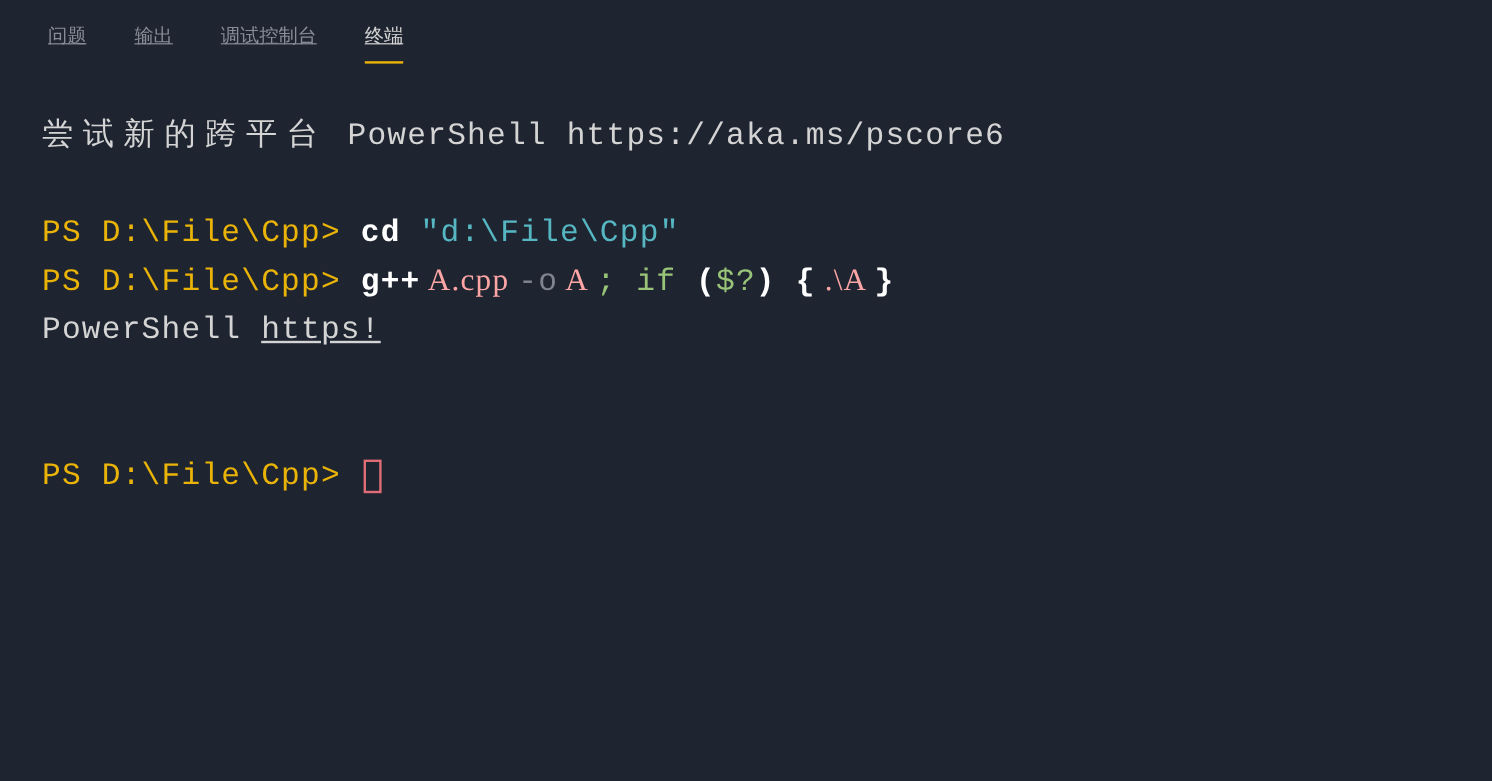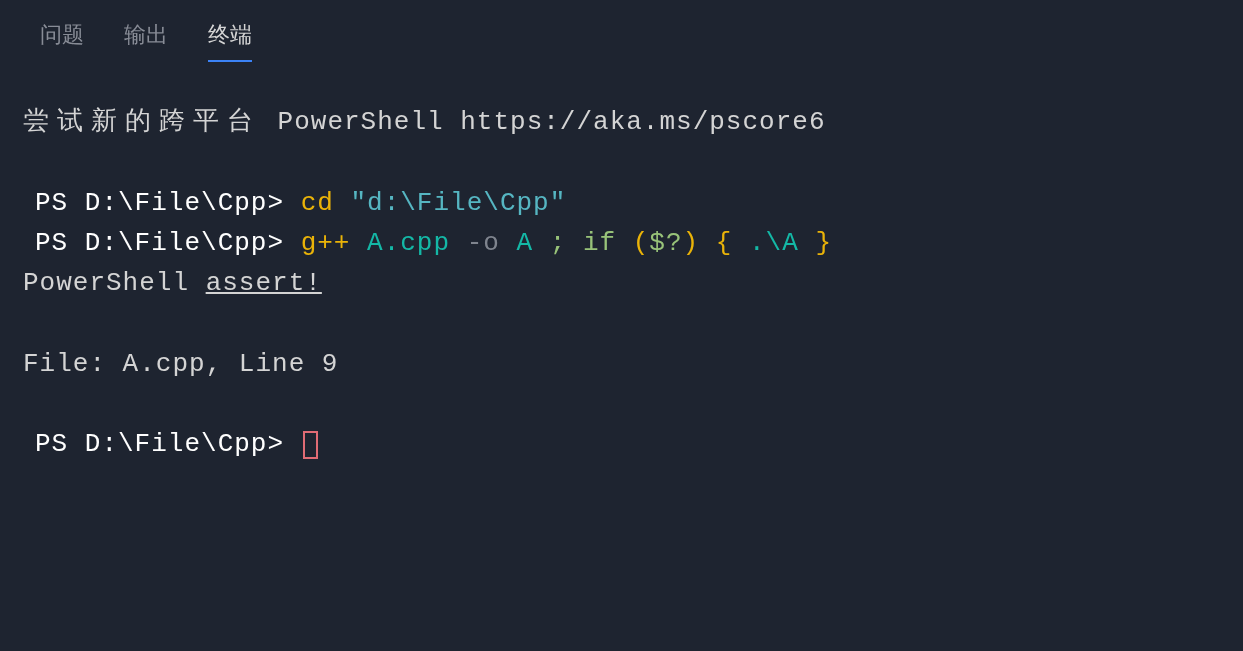--- a/index.html
+++ b/index.html
@@ -17,70 +17,71 @@
       overflow: hidden;
     }
     .panel-tabs {
       display: flex;
       gap: 40px;
       padding: 20px 40px 0 40px;
       align-items: center;
     }
     .tab {
       color: #888c96;
-      font-size: 22px;
+      font-size: 16px;
       padding-bottom: 10px;
       cursor: pointer;
       border-bottom: 2px solid transparent;
       font-family: "Microsoft YaHei", "PingFang SC", sans-serif;
+      text-decoration: underline;
     }
     .tab.active {
       color: #d4d4d4;
-      border-bottom: 2px solid #3b82f6;
+      border-bottom: 2px solid #eab308;
     }
     .terminal-content {
-      padding: 40px 45px 0 23px;
+      padding: 40px 45px 0 35px;
       line-height: 1.55;
       letter-spacing: 1px;
     }
     .line {
       white-space: pre;
     }
     .banner-cn {
       letter-spacing: 8px;
     }
-    .prompt { color: #ffffff; margin-left: 12px; }
-    .cmd-yellow { color: #eab308; }
+    .prompt { color: #eab308; }
+    .cmd-yellow { color: #ffffff; font-weight: bold; }
     .cmd-green { color: #98c379; }
     .cmd-teal { color: #56b6c2; }
     .cmd-gray { color: #7f848e; }
-    .cmd-white { color: #14b8a6; }
+    .cmd-white { color: #fca5a5; font-family: Liberation Serif, serif; }
     .underline { text-decoration: underline; }
     .spacer { height: 1.55em; }
     .cursor-box {
       display: inline-block;
       width: 15px;
       height: 28px;
       border: 2px solid #e06c75;
       vertical-align: text-bottom;
       margin-left: 2px;
     }
   </style>
 </head>
 <body>
 
 <div class="panel-tabs">
   <div class="tab">问题</div>
   <div class="tab">输出</div>
+  <div class="tab">调试控制台</div>
   <div class="tab active">终端</div>
 </div>
 
 <div class="terminal-content">
   <div class="line"><span class="banner-cn">尝试新的跨平台</span><span> PowerShell https://aka.ms/pscore6</span></div>
   <div class="spacer"></div>
   <div class="line"><span class="prompt">PS D:\File\Cpp&gt; </span><span class="cmd-yellow">cd</span><span class="cmd-teal"> "d:\File\Cpp"</span></div>
   <div class="line"><span class="prompt">PS D:\File\Cpp&gt; </span><span class="cmd-yellow">g++</span><span class="cmd-white"> A.cpp </span><span class="cmd-gray">-o</span><span class="cmd-white"> A </span><span class="cmd-green">;</span><span> </span><span class="cmd-green">if</span><span> </span><span class="cmd-yellow">(</span><span class="cmd-green">$?</span><span class="cmd-yellow">)</span><span> </span><span class="cmd-yellow">{</span><span class="cmd-white"> .\A </span><span class="cmd-yellow">}</span></div>
-  <div class="line"><span>PowerShell </span><span class="underline">assert!</span></div>
+  <div class="line"><span>PowerShell </span><span class="underline">https!</span></div>
   <div class="spacer"></div>
-  <div class="line">File: A.cpp, Line 9</div>
   <div class="spacer"></div>
   <div class="line"><span class="prompt">PS D:\File\Cpp&gt; </span><span class="cursor-box"></span></div>
 </div>
 
 </body></html>

